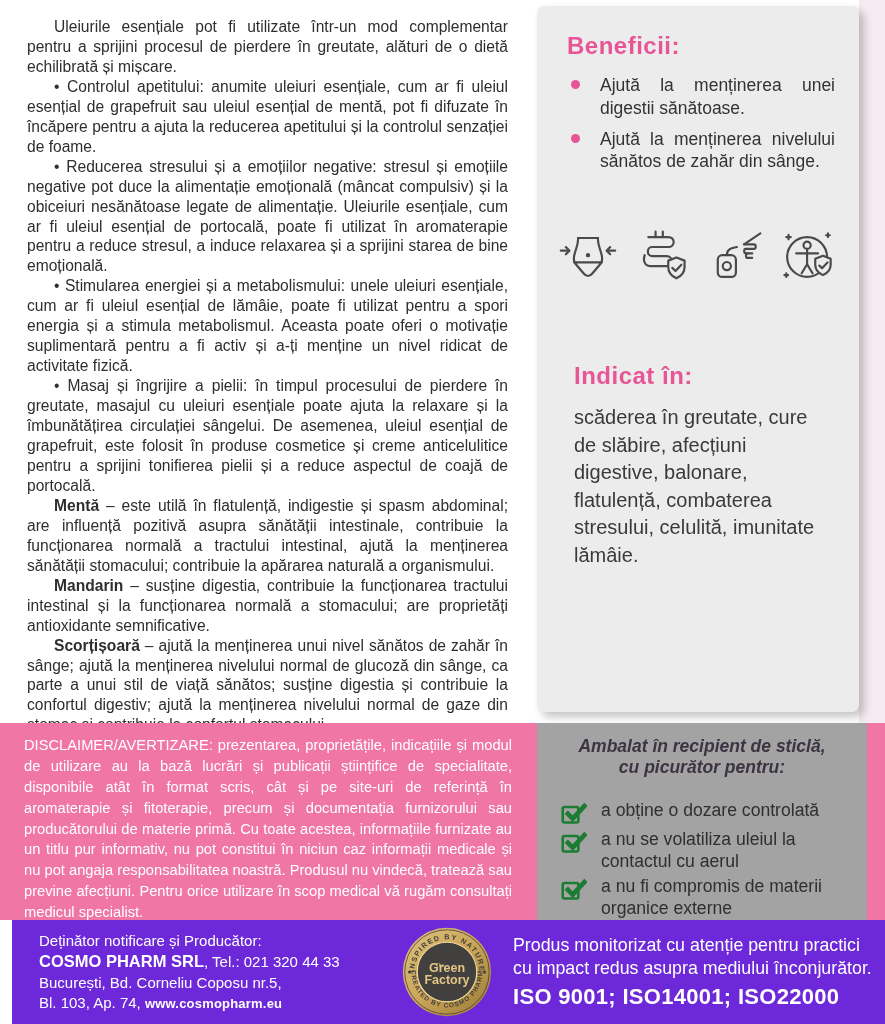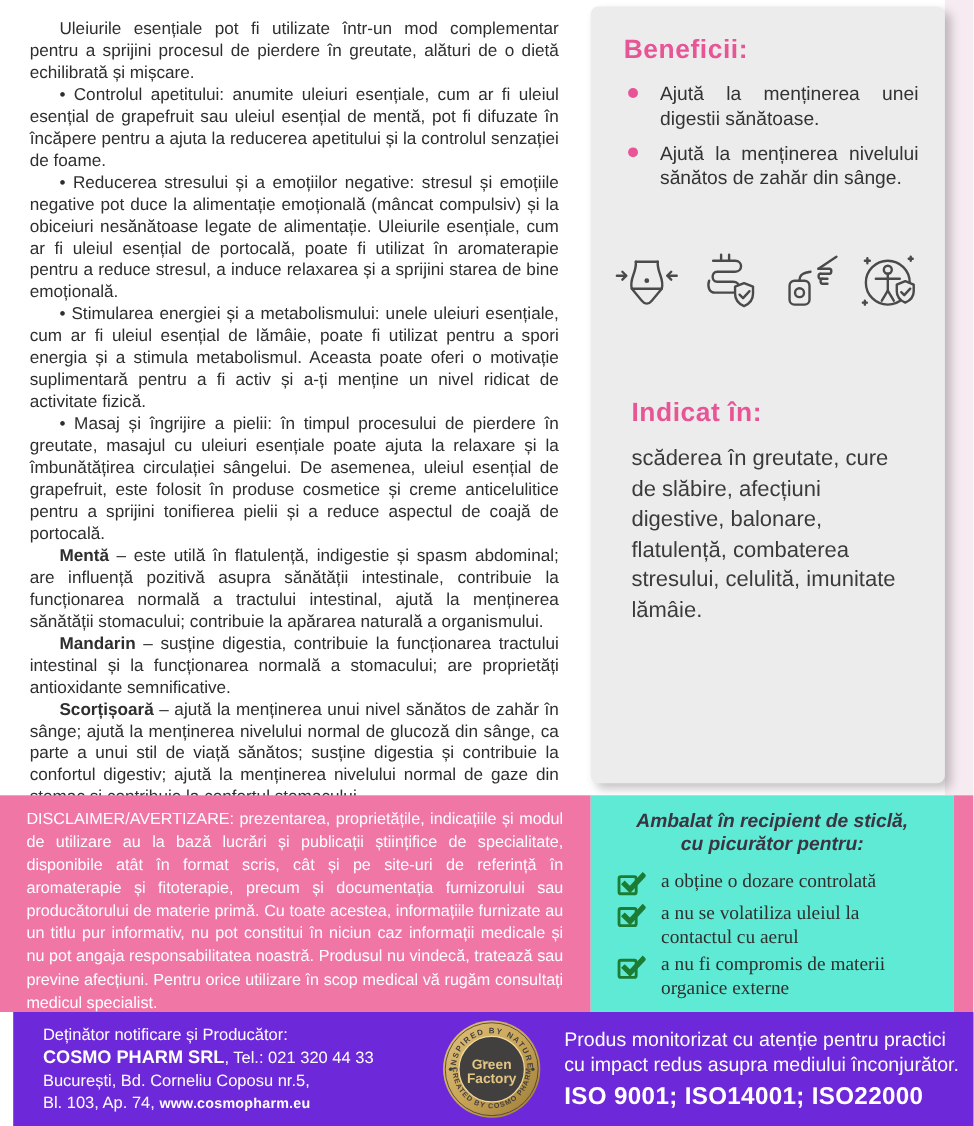--- a/index.html
+++ b/index.html
@@ -74,21 +74,21 @@
     position: absolute; left: 537px; top: 723px; width: 330px; height: 197px;
     padding: 13px 20px 0 20px;
   }
   .strip-bottom-right {
     position: absolute; left: 867px; top: 723px; width: 18px; height: 197px;
   }
   .packaging-heading {
     text-align: center; font-weight: bold; font-style: italic;
     font-size: 17.5px; line-height: 1.22; color: #3c3442;
   }
-  .packaging-list { list-style: none; margin-top: 10px; font-family: Liberation Serif, serif; }
+  .packaging-list { list-style: none; margin-top: 20px; }
   .packaging-item { display: flex; align-items: flex-start; margin-bottom: 2px; }
   .check-icon { width: 26px; height: 26px; flex: 0 0 26px; margin: 1px 2px 0 4px; }
   .packaging-item-text { font-size: 17.6px; line-height: 1.28; color: #2f2f2f; padding-left: 12px; }
 
   
   .footer {
     position: absolute; left: 12px; top: 920px; width: 885px; height: 104px;
     background: #6d28d9; color: #ffffff;
     display: flex; align-items: center;
   }
@@ -195,21 +195,21 @@
       <div class="side-heading" style="color:#e85597;">Indicat în:</div>
       <div class="side-body">scăderea în greutate, cure de slăbire, afecțiuni digestive, balonare, flatulență, combaterea stresului, celulită, imunitate lămâie.</div>
     </div>
 
   </div>
 
   <div class="disclaimer-box" style="background:#f076a5;">
     <p class="disclaimer-text">DISCLAIMER/AVERTIZARE: prezentarea, proprietățile, indicațiile și modul de utilizare au la bază lucrări și publicații științifice de specialitate, disponibile atât în format scris, cât și pe site-uri de referință în aromaterapie și fitoterapie, precum și documentația furnizorului sau producătorului de materie primă. Cu toate acestea, informațiile furnizate au un titlu pur informativ, nu pot constitui în niciun caz informații medicale și nu pot angaja responsabilitatea noastră. Produsul nu vindecă, tratează sau previne afecțiuni. Pentru orice utilizare în scop medical vă rugăm consultați medicul specialist.</p>
   </div>
 
-  <div class="packaging-box" style="background:#5eead4;">
+  <div class="packaging-box" style="background:#a3a3a3;">
     <div class="packaging-heading">
       <div>Ambalat în recipient  de sticlă,</div>
       <div>cu picurător pentru:</div>
     </div>
     <ul class="packaging-list">
 
         <li class="packaging-item">
           <span class="check-icon">
             <svg viewBox="0 0 30 30" style="width:100%;height:100%;">
               <rect x="2" y="8" width="18" height="18" rx="2" fill="none" stroke="#1d7c34" stroke-width="3"></rect>

